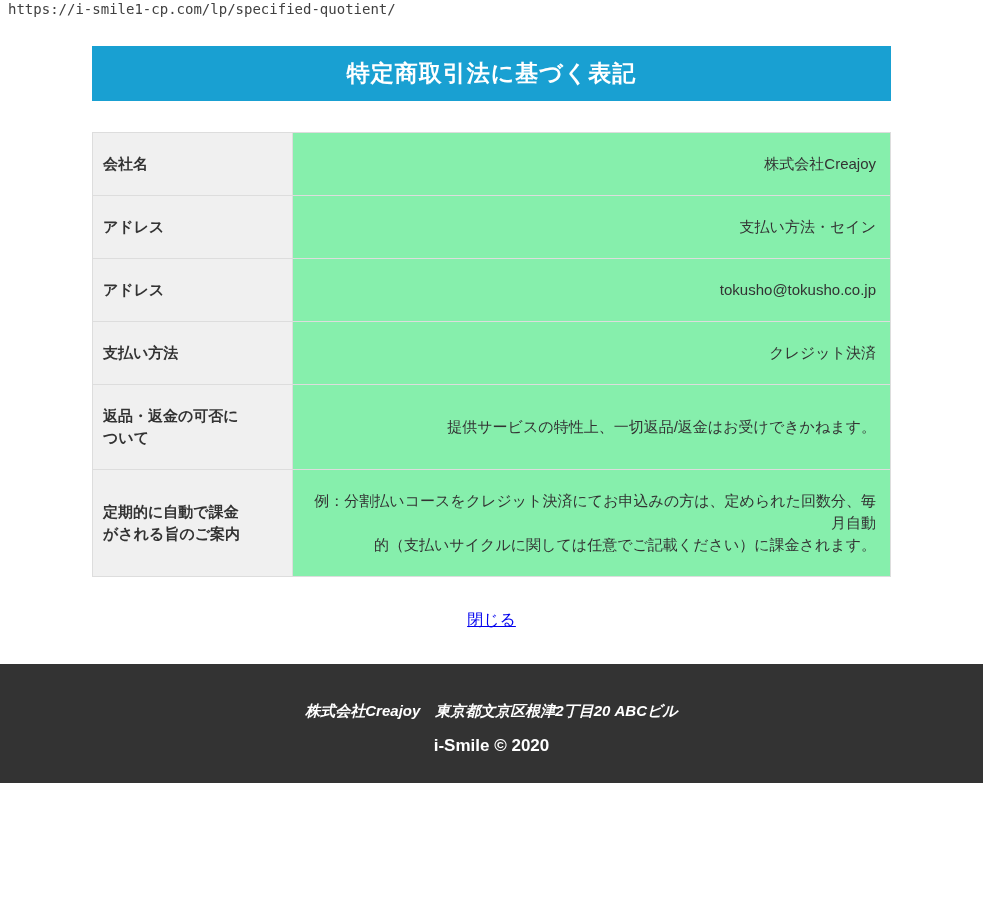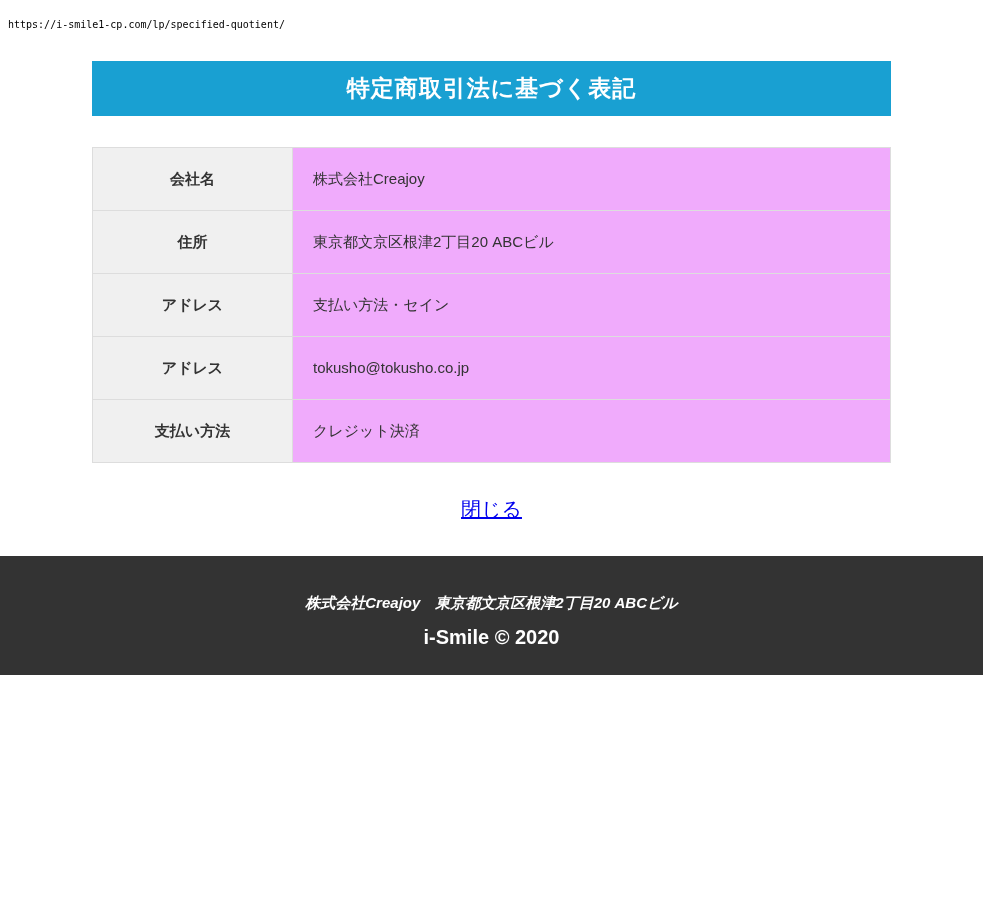--- a/index.html
+++ b/index.html
@@ -5,25 +5,25 @@
   html, body {
     margin: 0;
     padding: 0;
     background: #ffffff;
     font-family: "Liberation Sans", sans-serif;
     color: #333333;
   }
   body { width: 983px; min-height: 908px; }
 
   .url-bar {
-    padding: 16px 0 0 8px;
+    padding: 1px 0 0 8px;
     font-family: "DejaVu Sans Mono", monospace;
-    font-size: 10px;
+    font-size: 14px;
     line-height: 17px;
-    color: #000000;
+    color: #404040;
     white-space: nowrap;
   }
 
   .container {
     width: 799px;
     margin: 0 auto;
   }
 
   .banner {
     margin-top: 28px;
@@ -49,38 +49,37 @@
   }
   table.sctl td {
     border: 1px solid #dddddd;
     font-size: 15px;
     line-height: 22px;
     vertical-align: middle;
   }
   td.row-label {
     width: 179px;
     background: #f0f0f0;
-    text-align: center;
     font-weight: bold;
     padding: 20px 10px;
     white-space: pre-line;
   }
   td.row-value {
-    background: #f0abfc;
-    text-align: left;
+    background: #86efac;
+    text-align: right;
     padding: 20px 14px 20px 20px;
     white-space: pre-line;
   }
 
   .close-wrap {
     text-align: center;
     margin-top: 33px;
   }
   .close-link {
-    font-size: 20px;
+    font-size: 16px;
     color: #0000ee;
     text-decoration: underline;
     cursor: pointer;
   }
 
   footer.site-footer {
     margin-top: 33px;
     background: #333333;
     height: 119px;
     box-sizing: border-box;
@@ -89,21 +88,21 @@
     color: #ffffff;
   }
   .footer-line1 {
     font-size: 15px;
     font-weight: 600;
     line-height: 17px;
     margin: 0;
     font-style: italic;
   }
   .footer-line2 {
-    font-size: 20px;
+    font-size: 17px;
     font-weight: 600;
     line-height: 17px;
     margin: 18px 0 0 0;
   }
 </style>
 </head>
 <body>
 
 <div class="url-bar">https://i-smile1-cp.com/lp/specified-quotient/</div>
 
@@ -113,34 +112,41 @@
     <h1>特定商取引法に基づく表記</h1>
   </div>
 
   <table class="sctl">
     <tbody>
       <tr>
         <td class="row-label">会社名</td>
         <td class="row-value">株式会社Creajoy</td>
       </tr>
       <tr>
-        <td class="row-label">住所</td>
-        <td class="row-value">東京都文京区根津2丁目20 ABCビル</td>
-      </tr>
-      <tr>
         <td class="row-label">アドレス</td>
         <td class="row-value">支払い方法・セイン</td>
       </tr>
       <tr>
         <td class="row-label">アドレス</td>
         <td class="row-value">tokusho@tokusho.co.jp</td>
       </tr>
       <tr>
         <td class="row-label">支払い方法</td>
         <td class="row-value">クレジット決済</td>
+      </tr>
+      <tr>
+        <td class="row-label">返品・返金の可否に
+ついて</td>
+        <td class="row-value">提供サービスの特性上、一切返品/返金はお受けできかねます。</td>
+      </tr>
+      <tr>
+        <td class="row-label">定期的に自動で課金
+がされる旨のご案内</td>
+        <td class="row-value">例：分割払いコースをクレジット決済にてお申込みの方は、定められた回数分、毎月自動
+的（支払いサイクルに関しては任意でご記載ください）に課金されます。</td>
       </tr>
     </tbody>
   </table>
 
   <div class="close-wrap">
     <a href="#" class="close-link">閉じる</a>
   </div>
 
 </div>
 

